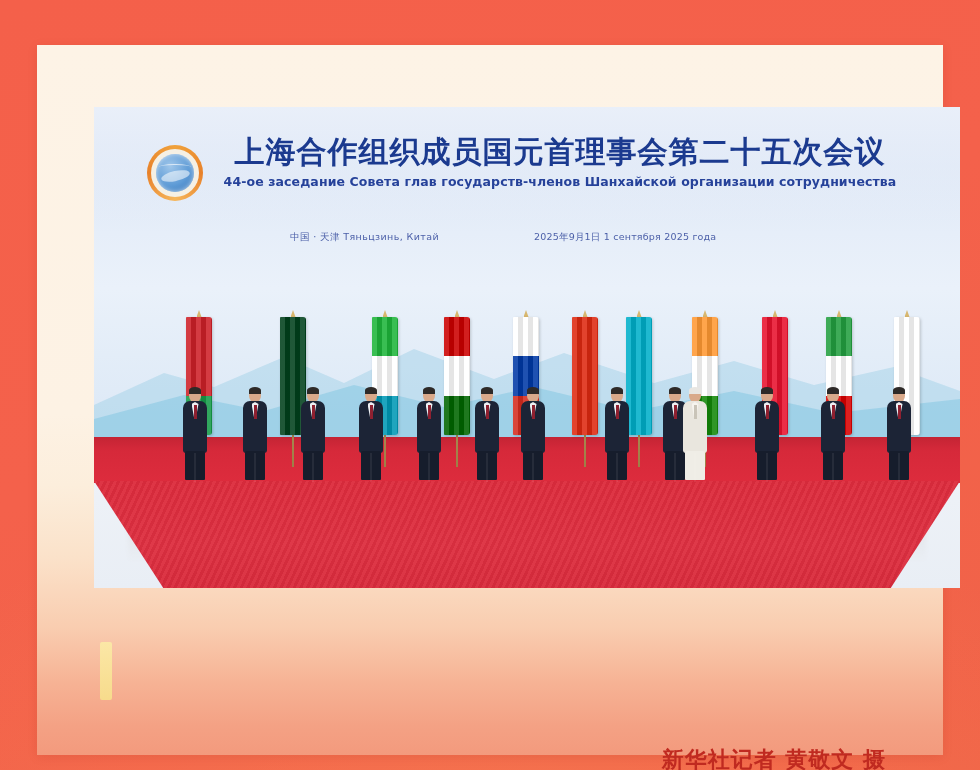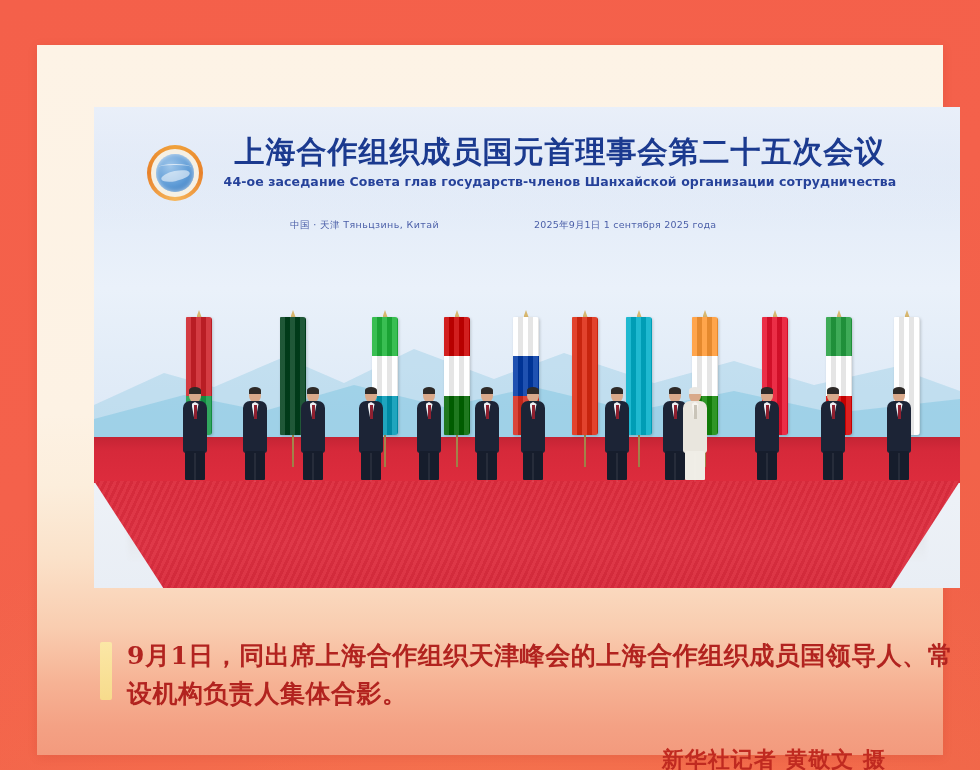--- a/index.html
+++ b/index.html
@@ -103,21 +103,21 @@
   .title-cn{
     font-family:"DejaVu Sans","Liberation Sans",sans-serif;
     font-size:30px;font-weight:700;letter-spacing:1px;color:#1B3A8F;
     line-height:1.1;padding-left:30px;
   }
   .title-ru{
     font-family:"DejaVu Sans","Liberation Sans",sans-serif;
     font-size:12.5px;font-weight:700;color:#26429A;
     margin-top:6px;letter-spacing:.1px;padding-left:30px;
   }
-  .meta{position:absolute;top:112px;width:866px;height:16px;}
+  .meta{position:absolute;top:124px;width:866px;height:16px;}
   .meta .place{
     position:absolute;left:196px;top:0;font-size:9.5px;color:#4B5FA8;
     letter-spacing:.4px;font-family:"DejaVu Sans",sans-serif;
   }
   .meta .date{
     position:absolute;left:440px;top:0;font-size:9.5px;color:#4B5FA8;
     letter-spacing:.2px;font-family:"DejaVu Sans",sans-serif;
   }
 
   
@@ -366,17 +366,16 @@
         <div class="title-ru">44-ое заседание Совета глав государств-членов Шанхайской организации сотрудничества</div>
       </div>
       <div class="meta">
         <span class="place">中国 · 天津   Тяньцзинь, Китай</span>
         <span class="date">2025年9月1日  1 сентября 2025 года</span>
       </div>
 
     </div>
 
     <div class="accent-bar"></div>
-    <div class="caption">9月1日，同出席上海合作组织天津峰会的上海合作组织成员国领导人、常设机构负责人集体合影。</div>
     <div class="credit">新华社记者 黄敬文 摄</div>
 
   </div>
 </div>
 
 </body></html>

